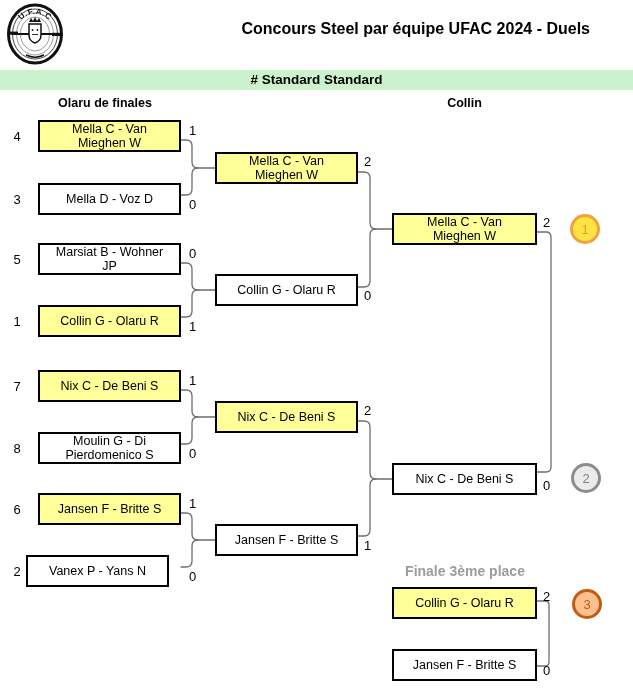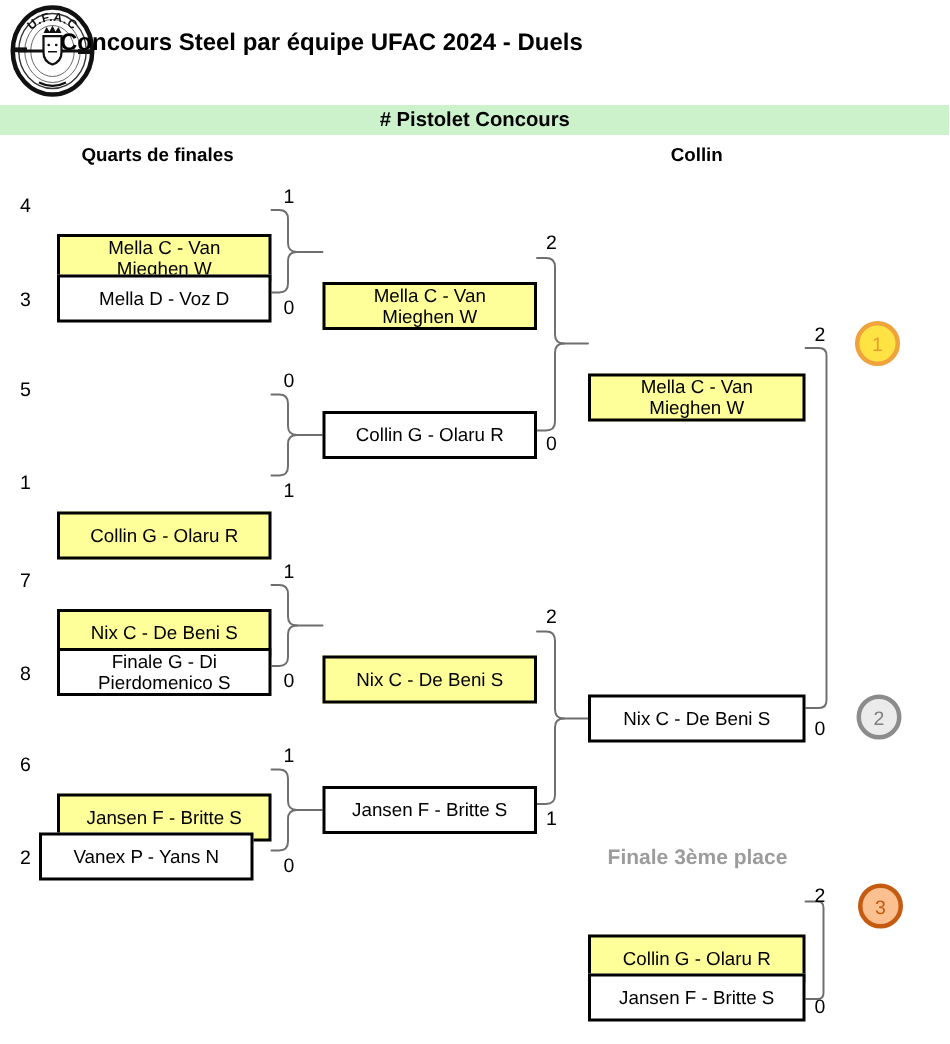--- a/index.html
+++ b/index.html
@@ -1,25 +1,25 @@
 <!DOCTYPE html>
 <html><head>
 <meta charset="utf-8">
 <style>
   html,body{margin:0;padding:0;background:#fff;}
   .stage{position:relative;width:633px;height:696px;background:#fff;
          font-family:"Liberation Sans",sans-serif;color:#000;overflow:hidden;}
   .abs{position:absolute;}
-  .title{font-weight:bold;font-size:16px;text-align:left;}
+  .title{font-weight:bold;font-size:16px;text-align:right;}
   .banner{background:#CCF2CC;font-weight:bold;font-size:13.5px;text-align:center;line-height:20px;}
   .colhead{font-weight:bold;font-size:12.5px;text-align:center;}
   .box{box-sizing:border-box;width:143px;height:32px;border:2px solid #000;background:#fff;
        display:flex;align-items:center;justify-content:center;text-align:center;
        font-size:12.5px;line-height:14.5px;white-space:pre-line;}
-  .box[data-winner="true"]{background:#FFFF99;margin-top:36px;}
+  .box[data-winner="true"]{background:#FFFF99;}
   .fbox{width:145px;}
   .seed{width:22px;height:32px;display:flex;align-items:center;justify-content:center;font-size:13px;}
   .score{width:18px;height:15px;font-size:13px;text-align:left;}
   .medal{box-sizing:border-box;width:30px;height:30px;border-radius:50%;border:3px solid;
          display:flex;align-items:center;justify-content:center;font-size:13px;}
   .medal.m1{background:#FFE345;border-color:#F0A23C;color:#E89C2E;}
   .medal.m2{background:#EBEBEB;border-color:#8C8C8C;color:#808080;}
   .medal.m3{background:#FAC090;border-color:#C55A11;color:#C55A11;}
   .thirdlabel{font-weight:bold;font-size:14px;color:#9c9c9c;text-align:center;}
   svg.lines{position:absolute;left:0;top:0;pointer-events:none;}
@@ -44,23 +44,23 @@
     <circle cx="31.5" cy="27" r="0.9" fill="#111"></circle>
     <path d="M26,31.5 H32" stroke="#111" stroke-width="0.9"></path>
     <path d="M20,52 Q29,56.5 38,52" fill="none" stroke="#111" stroke-width="1.5"></path>
     <path id="arcTop" d="M 9,33 A 20 22 0 0 1 49,33" fill="none" stroke="none"></path>
     <text font-size="8" font-weight="bold" fill="#111" letter-spacing="0.5" font-family="Liberation Sans, sans-serif">
       <textPath href="#arcTop" startOffset="50%" text-anchor="middle">U.F.A.C</textPath>
     </text>
   </svg>
 
   <div class="abs title" style="left:40px;top:20px;width:550px">Concours Steel par équipe UFAC 2024 - Duels</div>
-  <div class="abs banner" style="left:0;top:70px;width:633px;height:20px"># Pistolet Concours</div>
+  <div class="abs banner" style="left:0;top:70px;width:633px;height:20px"># Standard Standard</div>
 
-  <div class="abs colhead" style="left:15px;top:96px;width:180px">Quarts de finales</div>
+  <div class="abs colhead" style="left:15px;top:96px;width:180px">Olaru de finales</div>
   <div class="abs colhead" style="left:392px;top:96px;width:145px">Collin</div>
 
   <svg class="lines" width="633" height="696">
     <path d="M181,140 H186 Q192,140 192,146 V162 Q192,168 198,168 H215"></path>
     <path d="M181,195 H186 Q192,195 192,189 V174 Q192,168 198,168"></path>
     <path d="M181,263 H186 Q192,263 192,269 V284 Q192,290 198,290 H215"></path>
     <path d="M181,317 H186 Q192,317 192,311 V296 Q192,290 198,290"></path>
     <path d="M181,390 H186 Q192,390 192,396 V411 Q192,417 198,417 H215"></path>
     <path d="M181,444 H186 Q192,444 192,438 V423 Q192,417 198,417"></path>
     <path d="M181,513 H186 Q192,513 192,519 V534 Q192,540 198,540 H215"></path>
@@ -78,23 +78,25 @@
   <div class="abs seed" style="left:6px;top:243px">5</div>
   <div class="abs seed" style="left:6px;top:305px">1</div>
   <div class="abs seed" style="left:6px;top:370px">7</div>
   <div class="abs seed" style="left:6px;top:432px">8</div>
   <div class="abs seed" style="left:6px;top:493px">6</div>
   <div class="abs seed" style="left:6px;top:555px">2</div>
 
   <div class="abs box" style="left:38px;top:120px" data-winner="true">Mella C - Van
 Mieghen W</div>
   <div class="abs box" style="left:38px;top:183px" data-winner="false">Mella D - Voz D</div>
+  <div class="abs box" style="left:38px;top:243px" data-winner="false">Marsiat B - Wohner
+JP</div>
   <div class="abs box" style="left:38px;top:305px" data-winner="true">Collin G - Olaru R</div>
   <div class="abs box" style="left:38px;top:370px" data-winner="true">Nix C - De Beni S</div>
-  <div class="abs box" style="left:38px;top:432px" data-winner="false">Finale G - Di
+  <div class="abs box" style="left:38px;top:432px" data-winner="false">Moulin G - Di
 Pierdomenico S</div>
   <div class="abs box" style="left:38px;top:493px" data-winner="true">Jansen F - Britte S</div>
   <div class="abs box" style="left:26px;top:555px" data-winner="false">Vanex P - Yans N</div>
 
   <div class="abs score" style="left:189px;top:123px">1</div>
   <div class="abs score" style="left:189px;top:197px">0</div>
   <div class="abs score" style="left:189px;top:246px">0</div>
   <div class="abs score" style="left:189px;top:319px">1</div>
   <div class="abs score" style="left:189px;top:373px">1</div>
   <div class="abs score" style="left:189px;top:446px">0</div>

